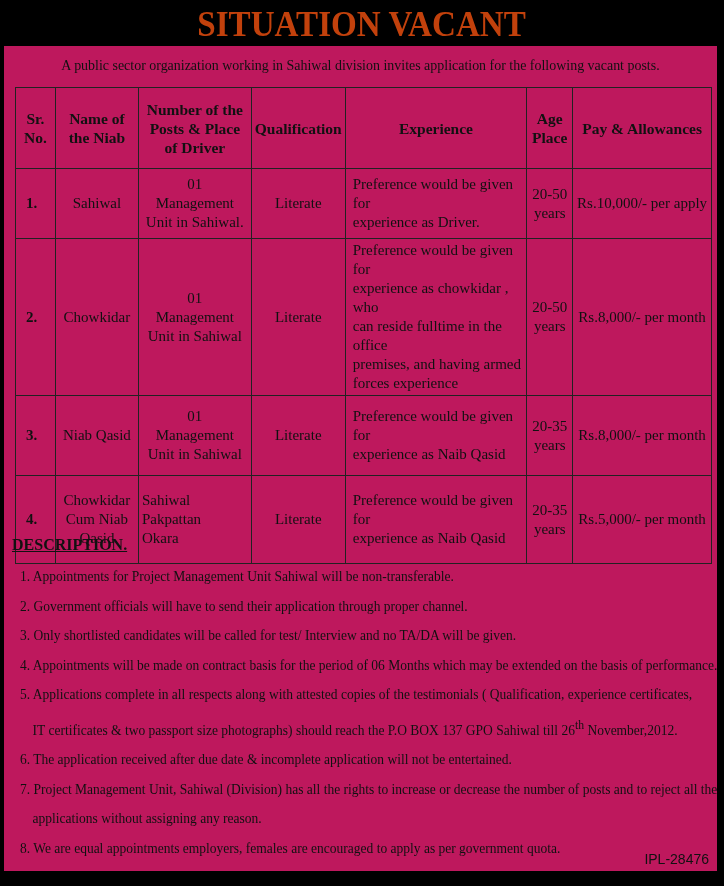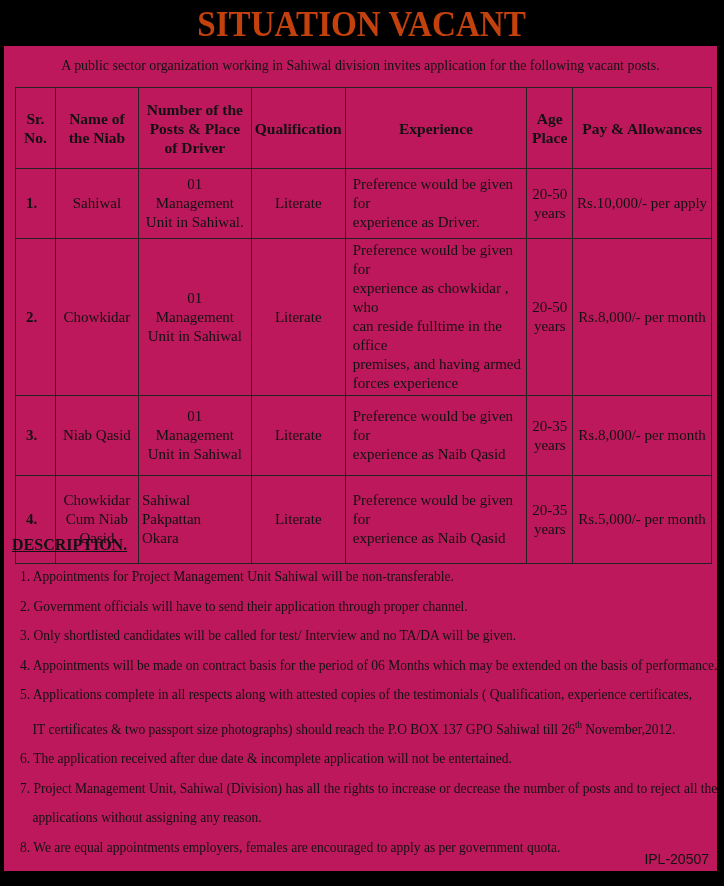--- a/index.html
+++ b/index.html
@@ -20,21 +20,21 @@
   table.vac td.sr { font-weight:bold; text-align:left; padding-left:10px; }
   table.vac td.exp { text-align:left; padding-left:7px; }
   table.vac td.left { text-align:left; }
   .desc { position:absolute; left:8px; top:490px; width:705px; font-size:15px; }
   .desc h2 { margin:0 0 4px 0; font-size:16px; font-weight:bold; text-decoration:underline; }
   .desc ol { margin:8px; padding:0; list-style:none; }
   .desc li { line-height:29.5px; white-space:nowrap; transform:scaleX(0.9); transform-origin:left; }
   .desc li .cont { display:block; padding-left:14px; }
   .ref { position:absolute; right:8px; bottom:4px; font-family:"Liberation Sans", sans-serif;
          font-size:14px; }
-  sup { font-size:10px; }
+  sup { font-size:13px; }
 </style>
 </head>
 <body>
 
 <div class="banner">
   <h1>SITUATION VACANT</h1>
 </div>
 
 <div class="sheet">
   <div class="intro">A public sector organization working in Sahiwal division invites application for the following vacant posts.</div>
@@ -113,14 +113,14 @@
       </li>
       <li>6.  The application received after due date &amp; incomplete application will not be entertained.</li>
       <li>
         <span>7.   Project Management Unit, Sahiwal (Division) has all the rights to increase or decrease the number of posts and to reject all the</span>
         <span class="cont">applications without assigning any reason.</span>
       </li>
       <li>8.  We are equal appointments employers, females are encouraged to apply as per government quota.</li>
     </ol>
   </div>
 
-  <div class="ref">IPL-20507</div>
+  <div class="ref">IPL-28476</div>
 </div>
 
 </body></html>

